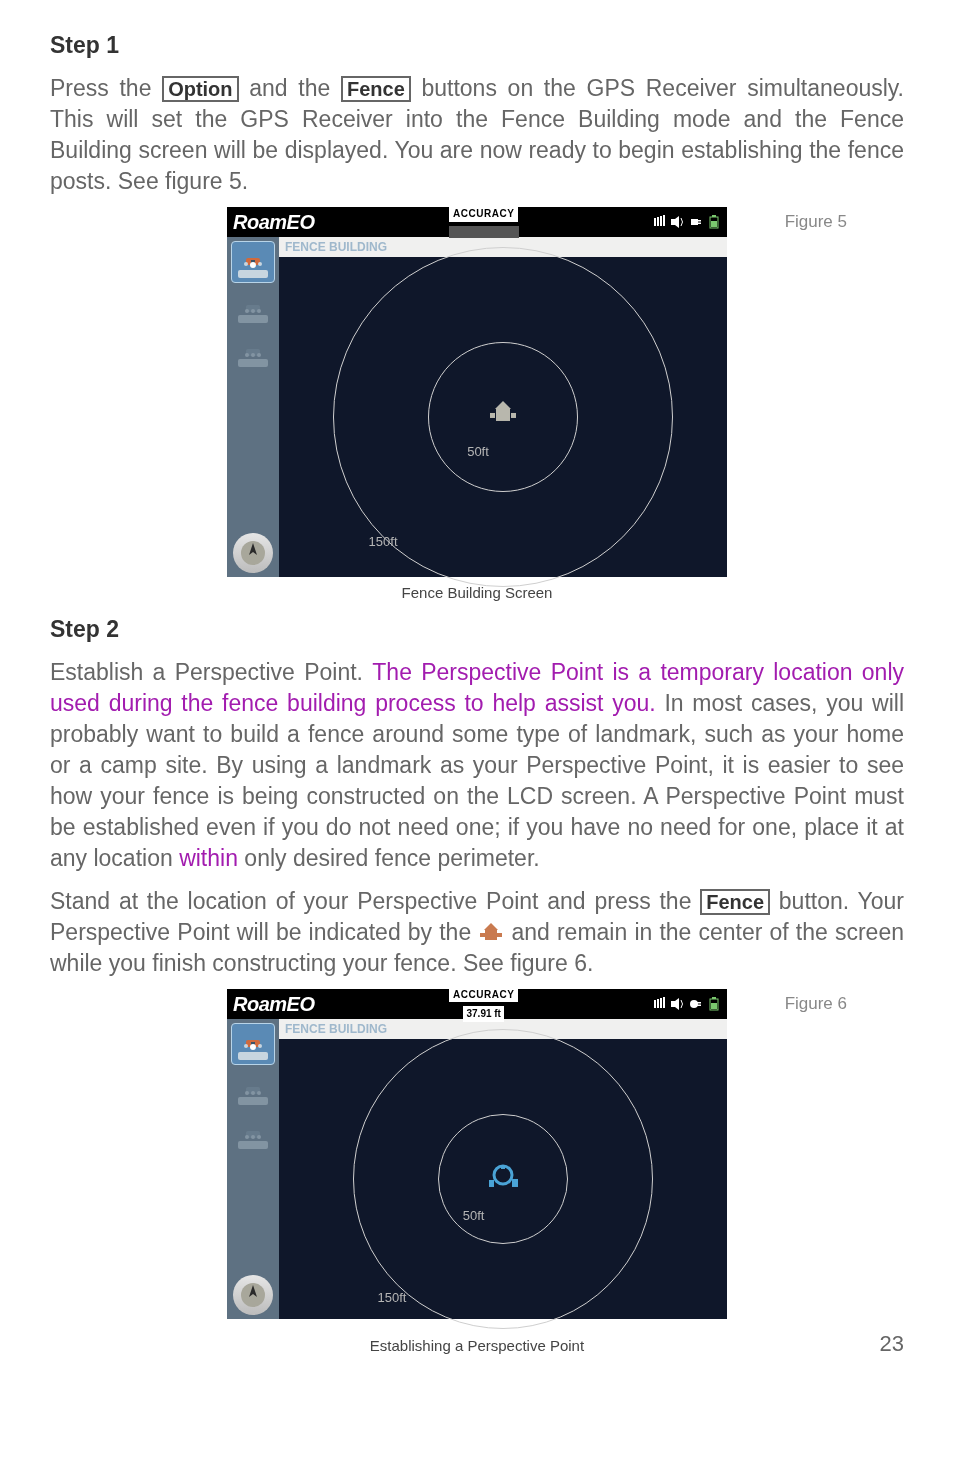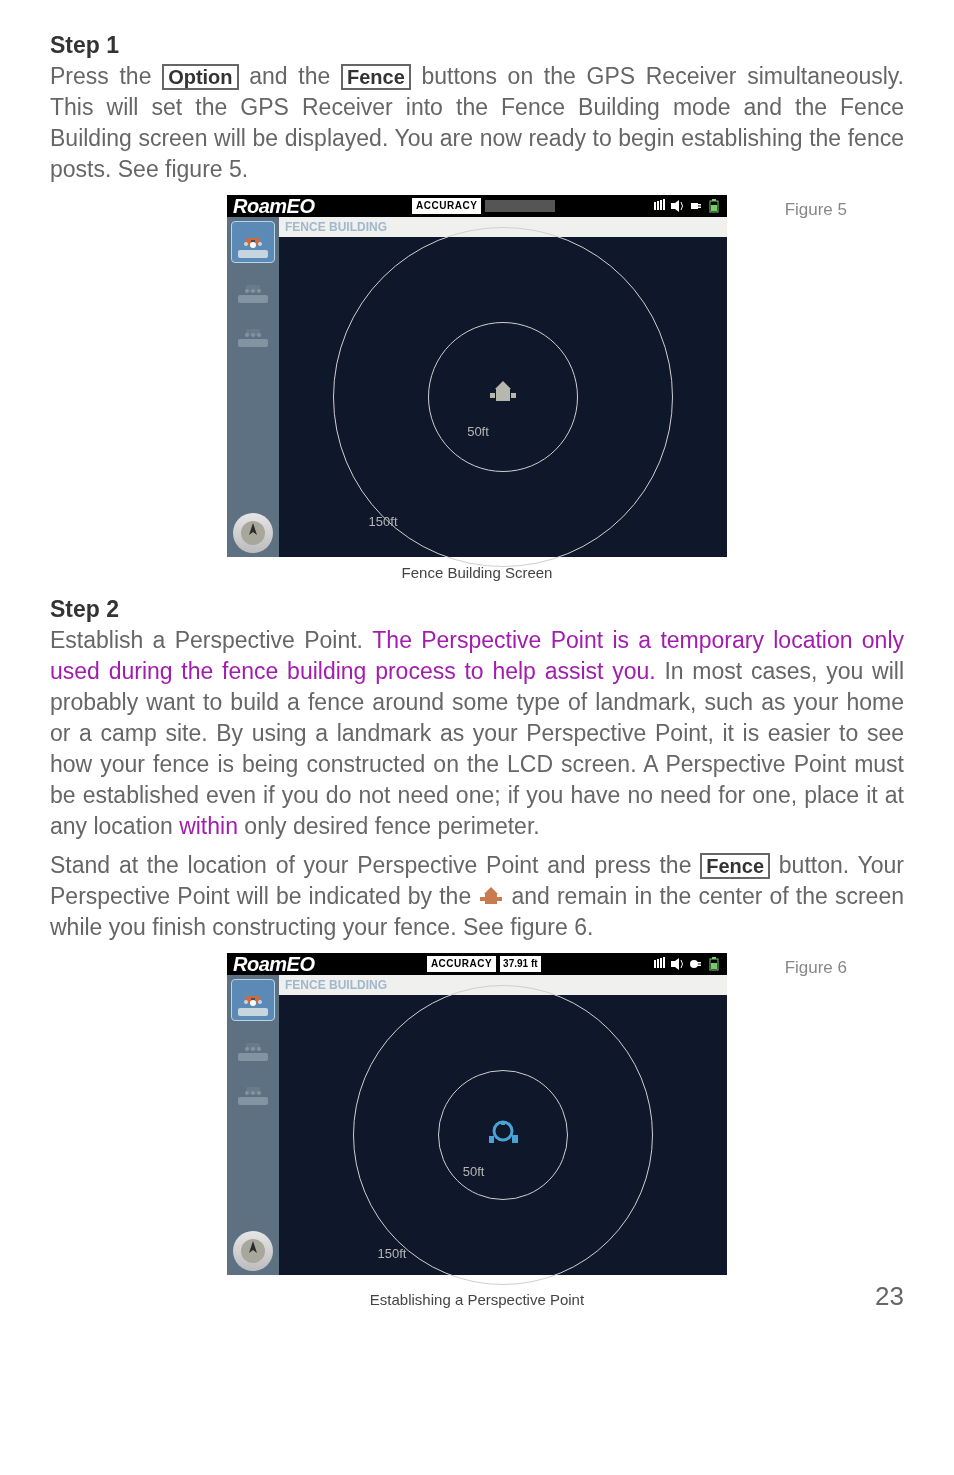--- a/index.html
+++ b/index.html
@@ -36,36 +36,36 @@
   }
   .figure-label {
     position: absolute;
     top: 4px;
     right: -120px;
     font-size: 17px;
     color: #888;
   }
   .topbar {
     background: #000;
-    height: 22px;
+    height: 30px;
     display: flex;
     align-items: center;
     padding: 0 6px;
     color: #fff;
     font-family: Arial, sans-serif;
     justify-content: space-between;
   }
   .brand {
     font-weight: bold;
     font-style: italic;
     font-size: 20px;
     color: #fff;
     letter-spacing: -0.5px;
   }
-  .accuracy-group { display:flex; align-items:center; gap:4px; }
+  .accuracy-group { display:flex; align-items:center; gap:4px;flex-direction:column; }
   .accuracy-label {
     background: #fff; color:#000; font-size:10px; font-weight:bold;
     padding:1px 4px; letter-spacing:0.5px;
   }
   .accuracy-value {
     background:#fff; color:#000; font-size:10px; font-weight:bold;
     padding:1px 3px;
   }
   .accuracy-bar {
     width: 70px; height:12px; background:#555; display:inline-block;
@@ -120,22 +120,22 @@
     position:absolute; left:50%; top:50%; transform:translate(-50%,-50%);
   }
   .caption {
     text-align:center;
     font-size:15px;
     font-weight:normal;
     color:#444;
     margin-top:6px;
   }
   .body-para { margin-bottom: 8px; text-align: justify;}
-  .just { text-align: justify; }
-  .pagefoot { text-align:right; font-size:26px; color:#666; }
+  .just { text-align: justify; margin-top: 12px; }
+  .pagefoot { text-align:right; font-size:22px; color:#666; margin-top:6px;}
   .inline-home-icon svg { vertical-align:-2px; }
 </style>
 </head>
 <body>
 
 <div class="step-label">Step 1</div>
 <p class="body-para just">
   <span>Press the </span>
   <span class="boxed">Option</span>
   <span> and the </span>

